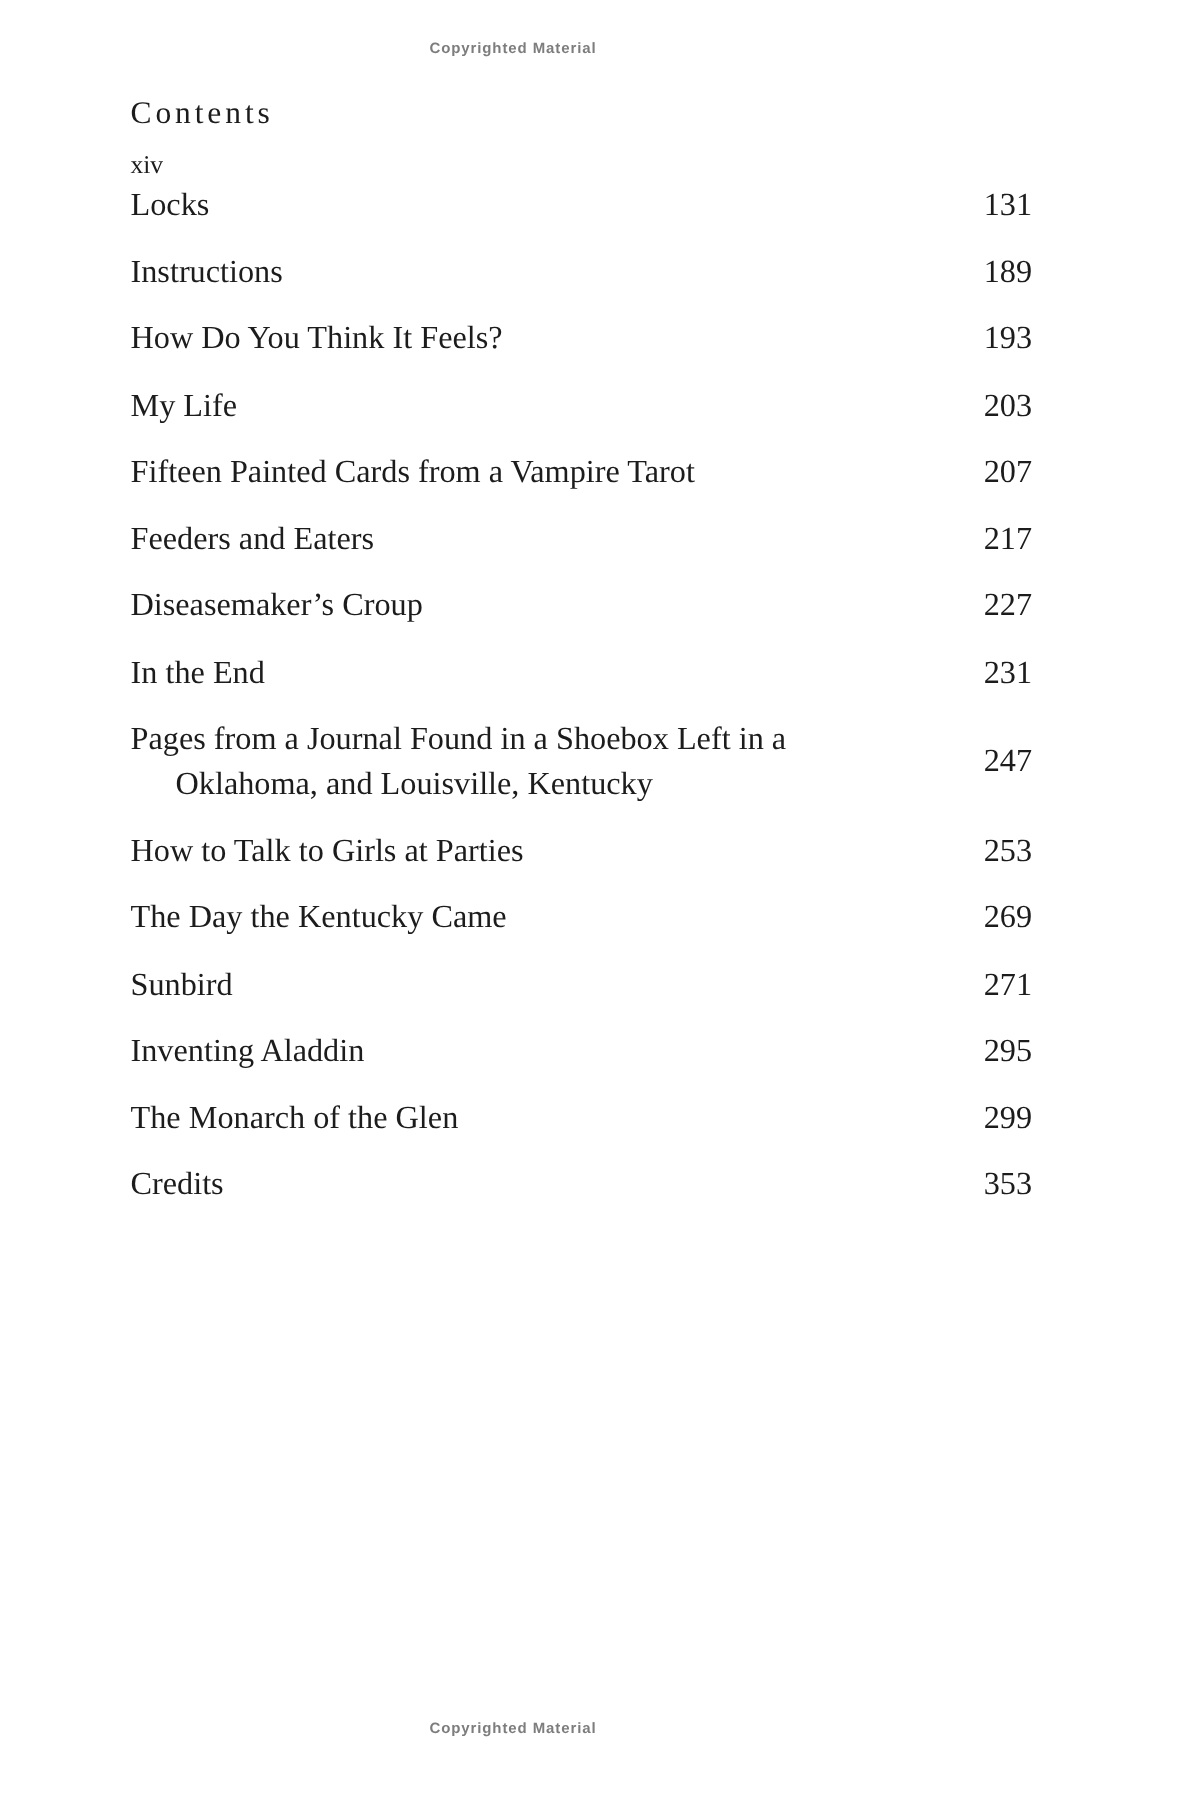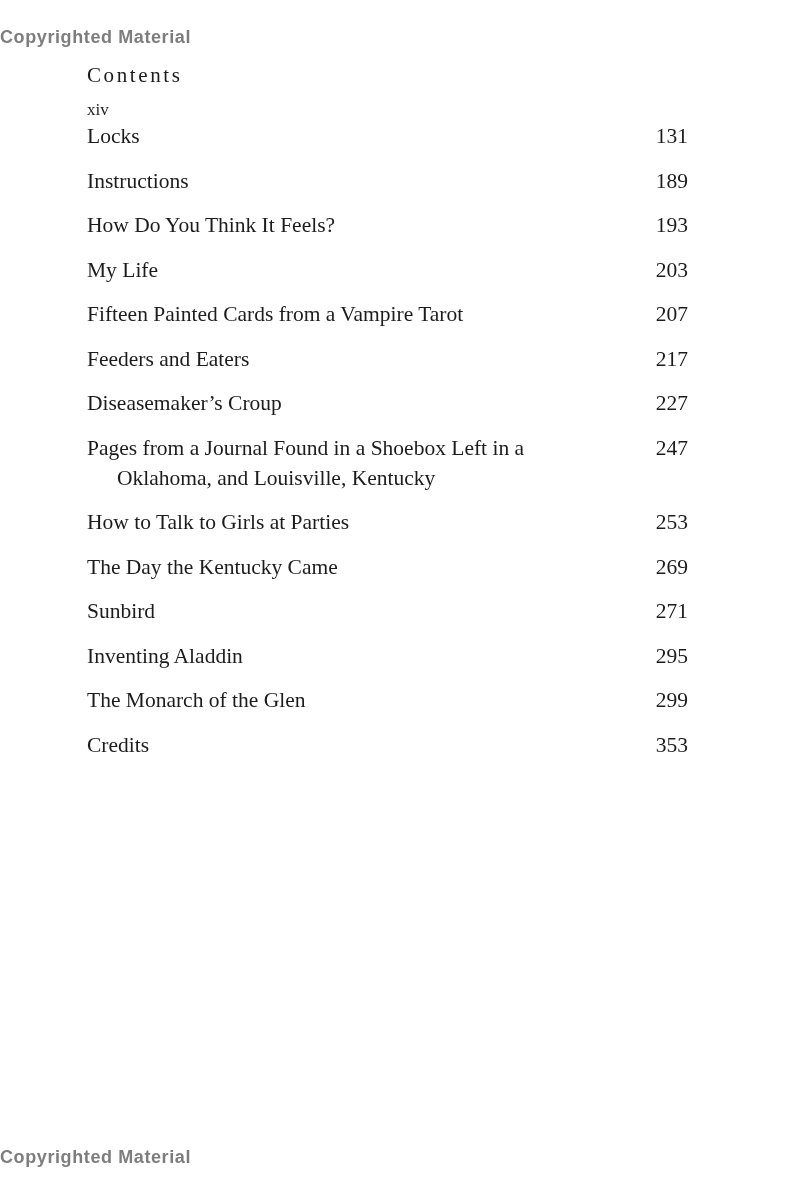--- a/index.html
+++ b/index.html
@@ -10,23 +10,24 @@
   body {
     width: 800px;
     height: 1198px;
     position: relative;
     font-family: "Liberation Serif", "DejaVu Serif", serif;
     color: #1c1c1c;
     overflow: hidden;
   }
   .copyright {
     width: 684px;
+    text-align: center;
     font-family: "Liberation Sans", "DejaVu Sans", sans-serif;
     font-weight: bold;
-    font-size: 18px;
+    font-size: 10px;
     letter-spacing: 0.6px;
     color: #7d7d7d;
   }
   .copyright-top {
     position: absolute;
     top: 27px;
     left: 0;
   }
   .copyright-bottom {
     position: absolute;
@@ -55,21 +56,21 @@
     text-align: left;
     font-size: 21px;
     letter-spacing: 2.6px;
   }
   .toc {
     margin-top: 31px;
   }
   .toc-entry {
     display: flex;
     justify-content: space-between;
-    align-items: flex-start;
+    align-items: center;
     margin-bottom: 14.5px;
     font-size: 21.5px;
     line-height: 30px;
   }
   .toc-title {
     flex: 1;
   }
   .toc-title .line {
     display: block;
   }
@@ -138,20 +139,26 @@
     <span class="toc-page">217</span>
   </div>
 
   <div class="toc-entry">
     <span class="toc-title">
           <span class="line">Diseasemaker’s Croup</span>
         </span>
     <span class="toc-page">227</span>
   </div>
 
+  <div class="toc-entry">
+    <span class="toc-title">
+          <span class="line">In the End</span>
+        </span>
+    <span class="toc-page">231</span>
+  </div>
 
 
   <div class="toc-entry">
     <span class="toc-title">
           <span class="line">Pages from a Journal Found in a Shoebox Left in a</span>
           <span class="line cont">Oklahoma, and Louisville, Kentucky</span>
         </span>
     <span class="toc-page">247</span>
   </div>
 

